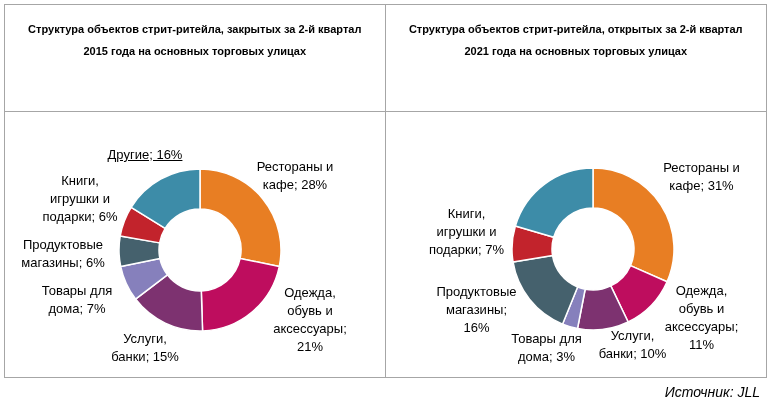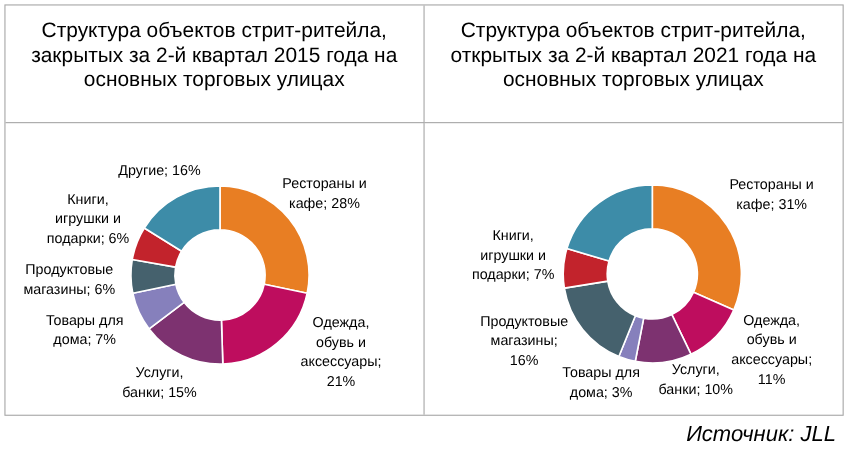--- a/index.html
+++ b/index.html
@@ -22,42 +22,42 @@
     border: 1px solid #a6a6a6;
     display: grid;
     grid-template-columns: 1fr 1fr;
     grid-template-rows: 107px 1fr;
     background: #ffffff;
   }
   .cell { box-sizing: border-box; }
   .cell.left-col  { border-right: 1px solid #a6a6a6; }
   .cell.title-row { border-bottom: 1px solid #a6a6a6; }
   .chart-title {
-    font-size: 19px;
-    font-weight: normal;
+    font-size: 11px;
+    font-weight: bold;
     line-height: 22px;
     text-align: center;
     padding: 13px 16px 0 16px;
   }
   .chart-cell { position: relative; }
   .donut-svg { position: absolute; }
   .slice-label {
     position: absolute;
     transform: translate(-50%, -50%);
     font-size: 13px;
     line-height: 18px;
     text-align: center;
     white-space: pre;
     color: #000000;
   }
   .source-note {
     position: absolute;
     right: 12px;
     top: 384px;
-    font-size: 20px;
+    font-size: 14px;
     font-style: italic;
     color: #000000;
   }
 </style>
 </head>
 <body>
 
 <div class="canvas">
   <div class="frame">
     <div class="cell title-row left-col">
@@ -84,21 +84,21 @@
 21%</div>
         <div class="slice-label" style="left: 140px; top: 236px;">Услуги,
 банки; 15%</div>
         <div class="slice-label" style="left: 72px; top: 188px;">Товары для
 дома; 7%</div>
         <div class="slice-label" style="left: 58px; top: 142px;">Продуктовые
 магазины; 6%</div>
         <div class="slice-label" style="left: 75px; top: 87px;">Книги,
 игрушки и
 подарки; 6%</div>
-        <div class="slice-label" style="left: 140px; top: 43px;">Другие; 16%</div>
+        <div class="slice-label" style="left: 140px; top: 43px; text-decoration: underline;">Другие; 16%</div>
       </div>
     <div class="cell chart-cell">
         <svg width="166" height="166" viewBox="0 0 166 166" class="donut-svg" style="left: 124px; top: 54px;">
           <path d="M 83.00 2.00 A 81 81 0 0 1 157.07 115.79 L 120.49 99.60 A 41 41 0 0 0 83.00 42.00 Z" fill="#E87E23" stroke="#FFFFFF" stroke-width="1.5" stroke-linejoin="round"></path>
           <path d="M 157.07 115.79 A 81 81 0 0 1 118.14 155.98 L 100.79 119.94 A 41 41 0 0 0 120.49 99.60 Z" fill="#BE0D5E" stroke="#FFFFFF" stroke-width="1.5" stroke-linejoin="round"></path>
           <path d="M 118.14 155.98 A 81 81 0 0 1 67.52 162.51 L 75.16 123.24 A 41 41 0 0 0 100.79 119.94 Z" fill="#7D3270" stroke="#FFFFFF" stroke-width="1.5" stroke-linejoin="round"></path>
           <path d="M 67.52 162.51 A 81 81 0 0 1 52.60 158.08 L 67.61 121.00 A 41 41 0 0 0 75.16 123.24 Z" fill="#8680BC" stroke="#FFFFFF" stroke-width="1.5" stroke-linejoin="round"></path>
           <path d="M 52.60 158.08 A 81 81 0 0 1 3.04 95.93 L 42.53 89.54 A 41 41 0 0 0 67.61 121.00 Z" fill="#45616D" stroke="#FFFFFF" stroke-width="1.5" stroke-linejoin="round"></path>
           <path d="M 3.04 95.93 A 81 81 0 0 1 5.35 59.95 L 43.69 71.33 A 41 41 0 0 0 42.53 89.54 Z" fill="#C2232C" stroke="#FFFFFF" stroke-width="1.5" stroke-linejoin="round"></path>
           <path d="M 5.35 59.95 A 81 81 0 0 1 83.00 2.00 L 83.00 42.00 A 41 41 0 0 0 43.69 71.33 Z" fill="#3D8CA8" stroke="#FFFFFF" stroke-width="1.5" stroke-linejoin="round"></path>

